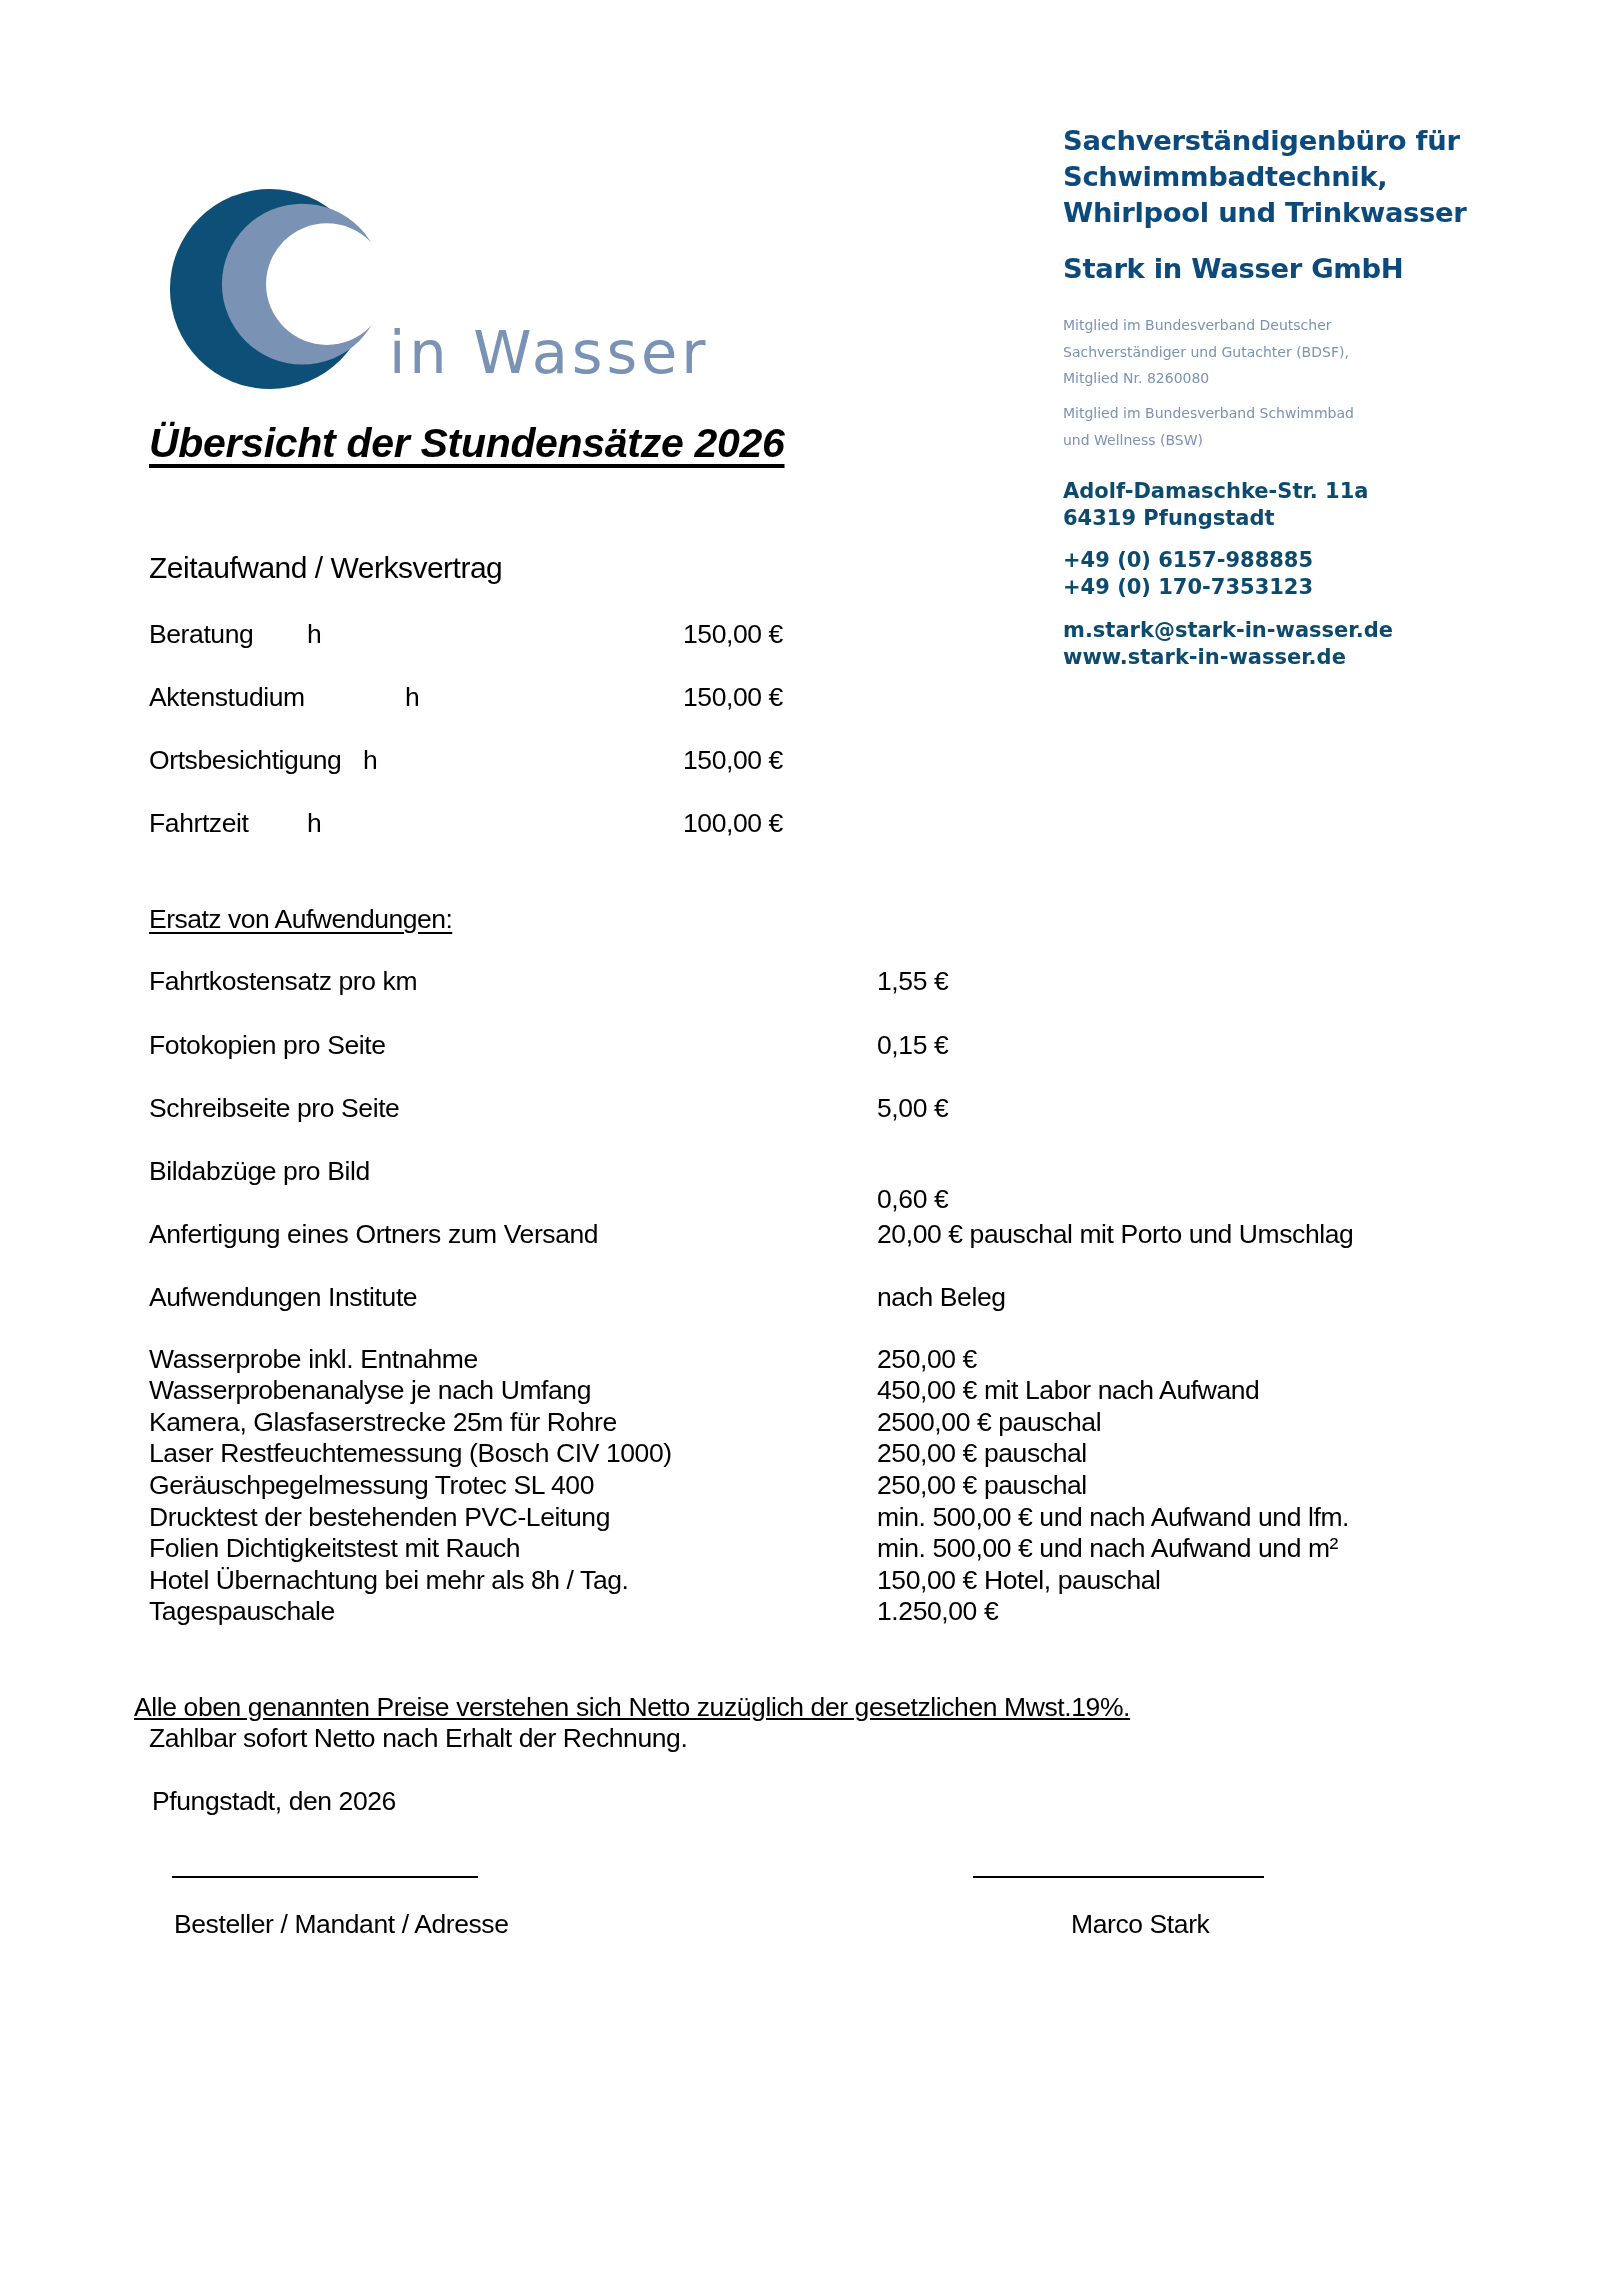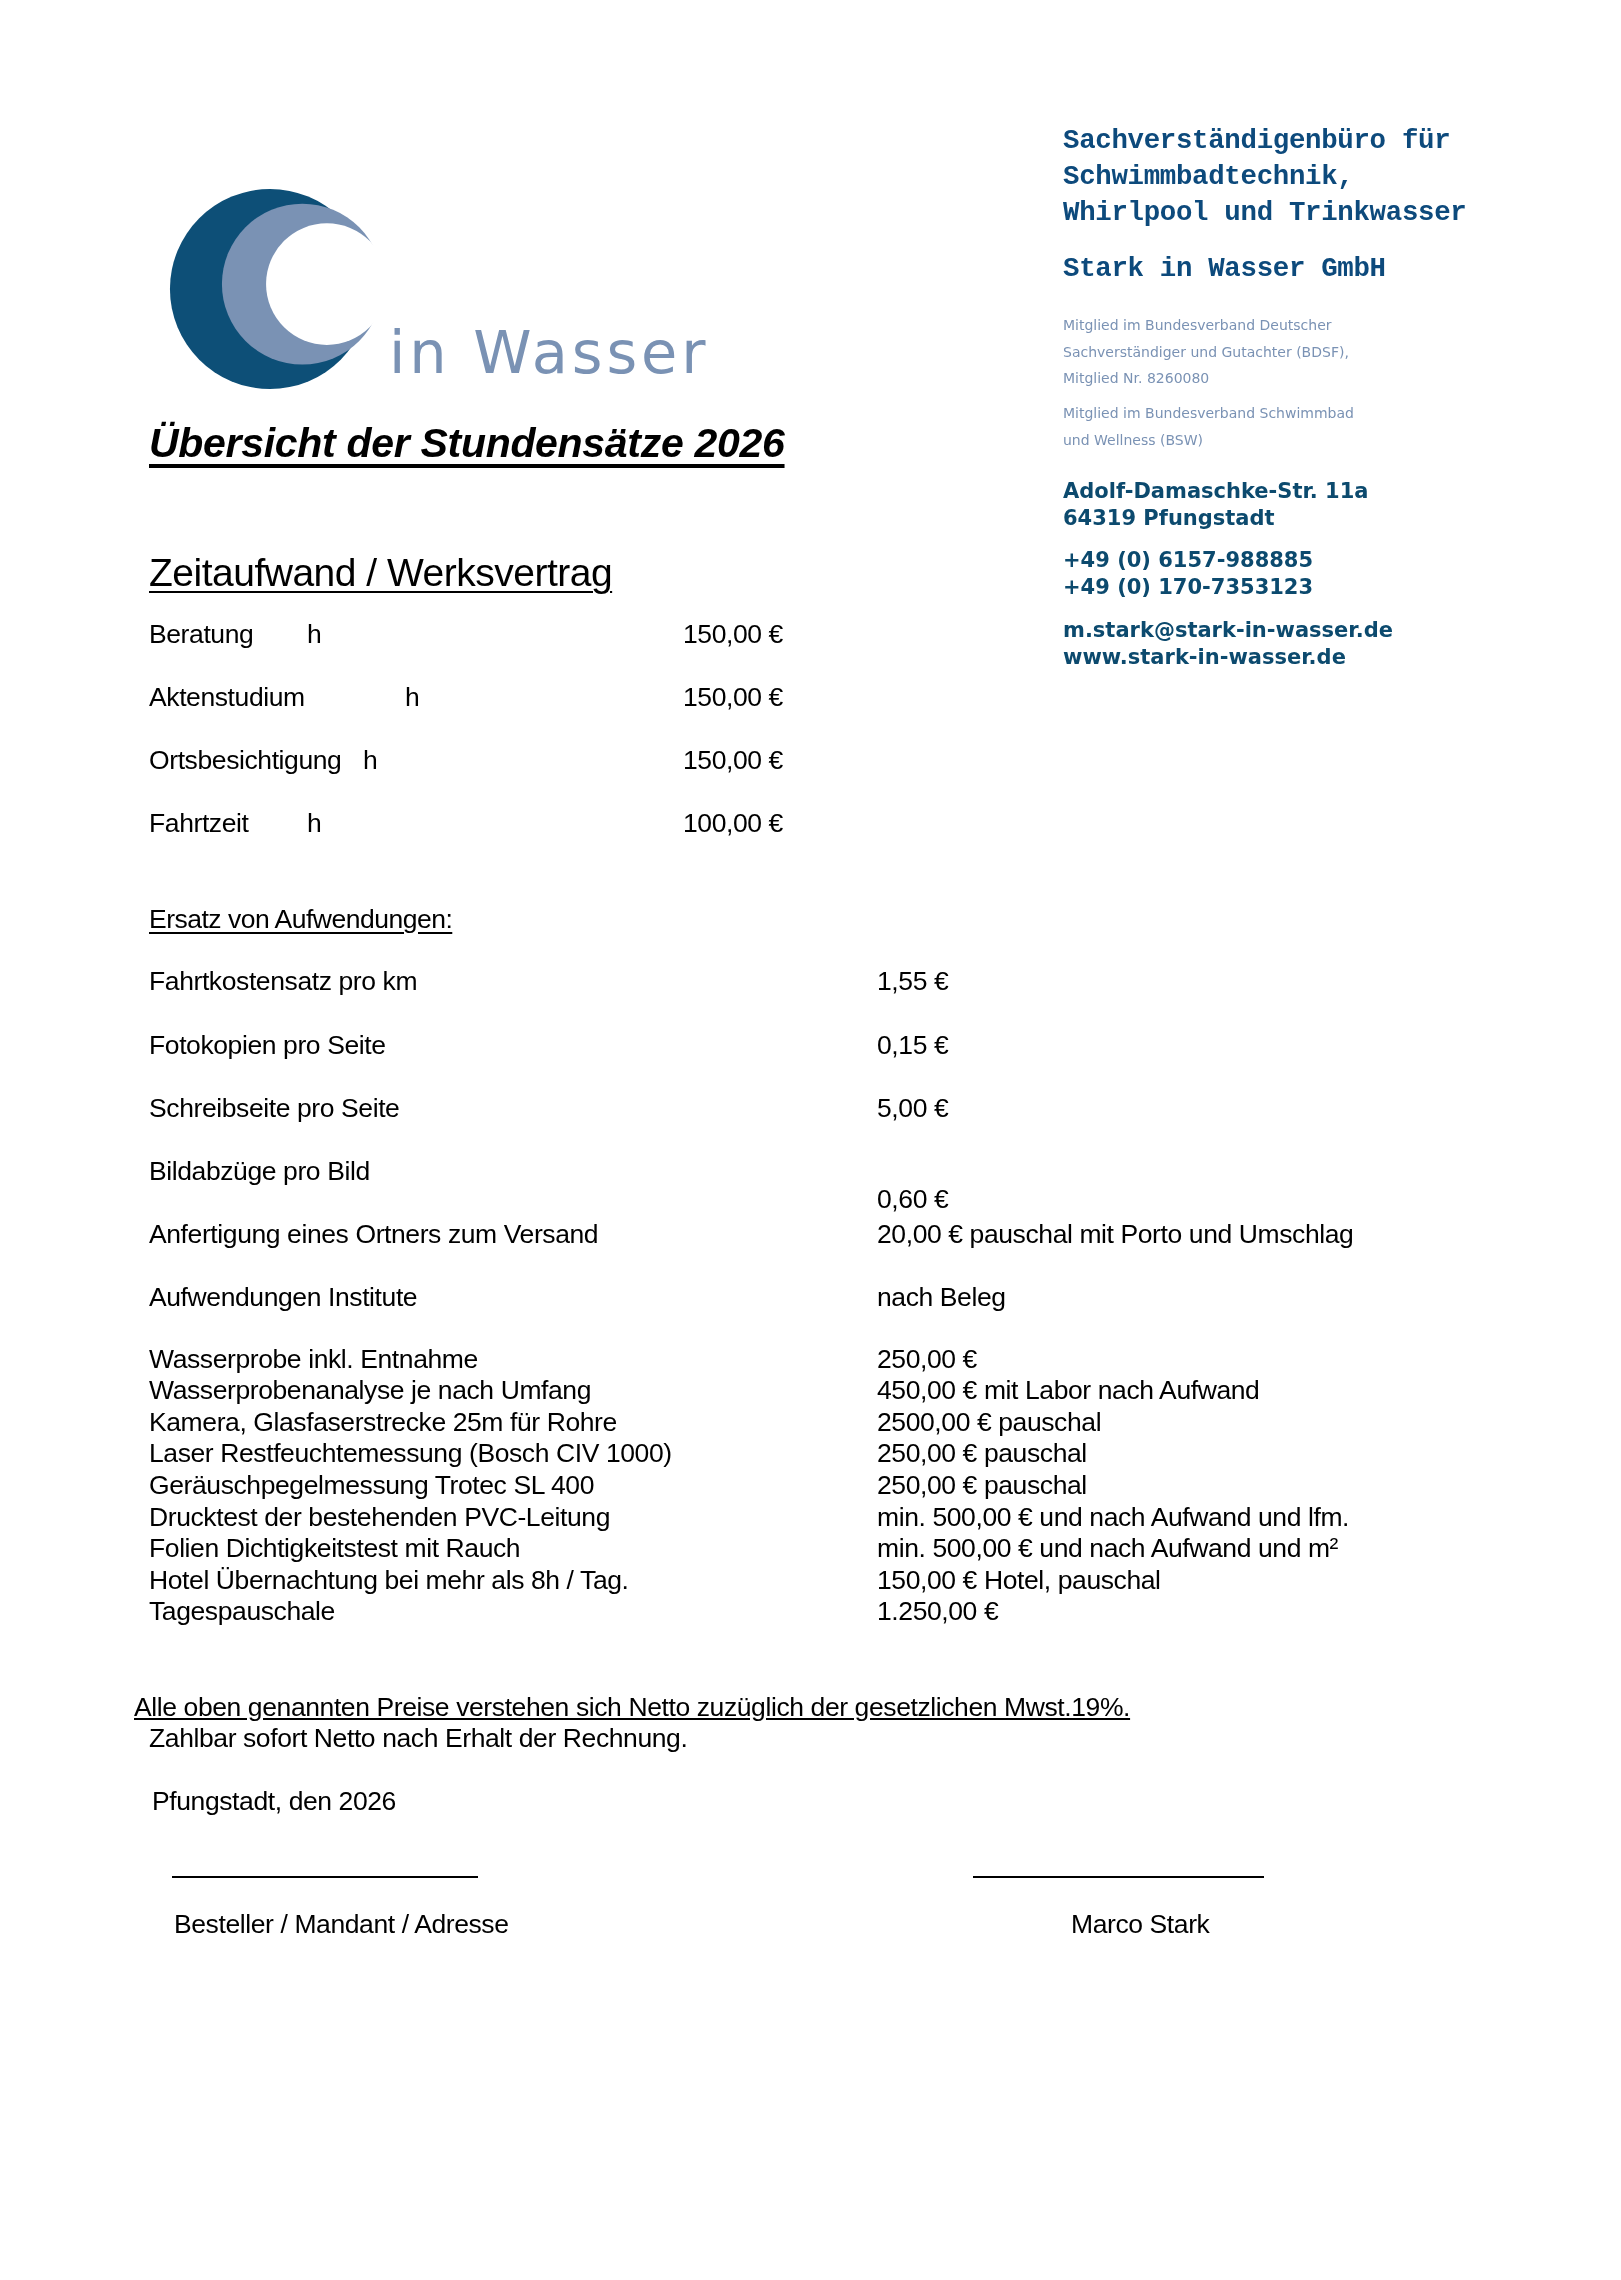--- a/index.html
+++ b/index.html
@@ -1,24 +1,24 @@
 <!DOCTYPE html>
 <html><head>
 <meta charset="utf-8">
 <style>
   html, body { margin: 0; padding: 0; background: #ffffff; }
   body { width: 1621px; height: 2281px; position: relative; overflow: hidden; font-family: "Liberation Sans", sans-serif; color: #000; }
   .abs { position: absolute; white-space: nowrap; }
   .logo { position: absolute; left: 167px; top: 186px; width: 510px; height: 206px; }
   .rc { position: absolute; left: 1063px; font-family: "DejaVu Sans", sans-serif; white-space: nowrap; }
-  .rc-bold { font-weight: bold; color: #0d4a7c; font-size: 27.4px; line-height: 36px; letter-spacing: -0.3px; font-family: Liberation Mono, monospace; }
+  .rc-bold { font-weight: bold; color: #0d4a7c; font-size: 27.4px; line-height: 36px; letter-spacing: -0.3px; }
   .rc-grey { color: #7a92b4; font-size: 14px; line-height: 26.5px; }
   .rc-blue { color: #0c4a6e; font-size: 21px; line-height: 26.5px; font-weight: bold; }
   .title { left: 149px; top: 420px; font-size: 41px; font-weight: bold; font-style: italic; text-decoration: underline; text-decoration-thickness: 3.9px; text-underline-offset: 6.9px; letter-spacing: -0.3px; }
-  .h2 { left: 149px; font-size: 39px; text-decoration: underline; text-decoration-thickness: 2px; text-underline-offset: 4.9px; letter-spacing: -0.5px; }
+  .h2 { left: 149px; font-size: 30px; text-decoration-thickness: 2px; text-underline-offset: 4.9px; letter-spacing: -0.5px; }
   .h3 { left: 149px; font-size: 26.5px; text-decoration: underline; text-decoration-thickness: 2px; text-underline-offset: 3.9px; letter-spacing: -0.5px; }
   .row { font-size: 26.5px; letter-spacing: -0.4px; }
   .sigline { position: absolute; height: 2px; background: #000; }
 </style>
 </head>
 <body>
 
 <div class="logo">
   <svg width="510" height="206" viewBox="0 0 520 210">
     <circle cx="105" cy="105" r="102" fill="#0d4f77"></circle>

